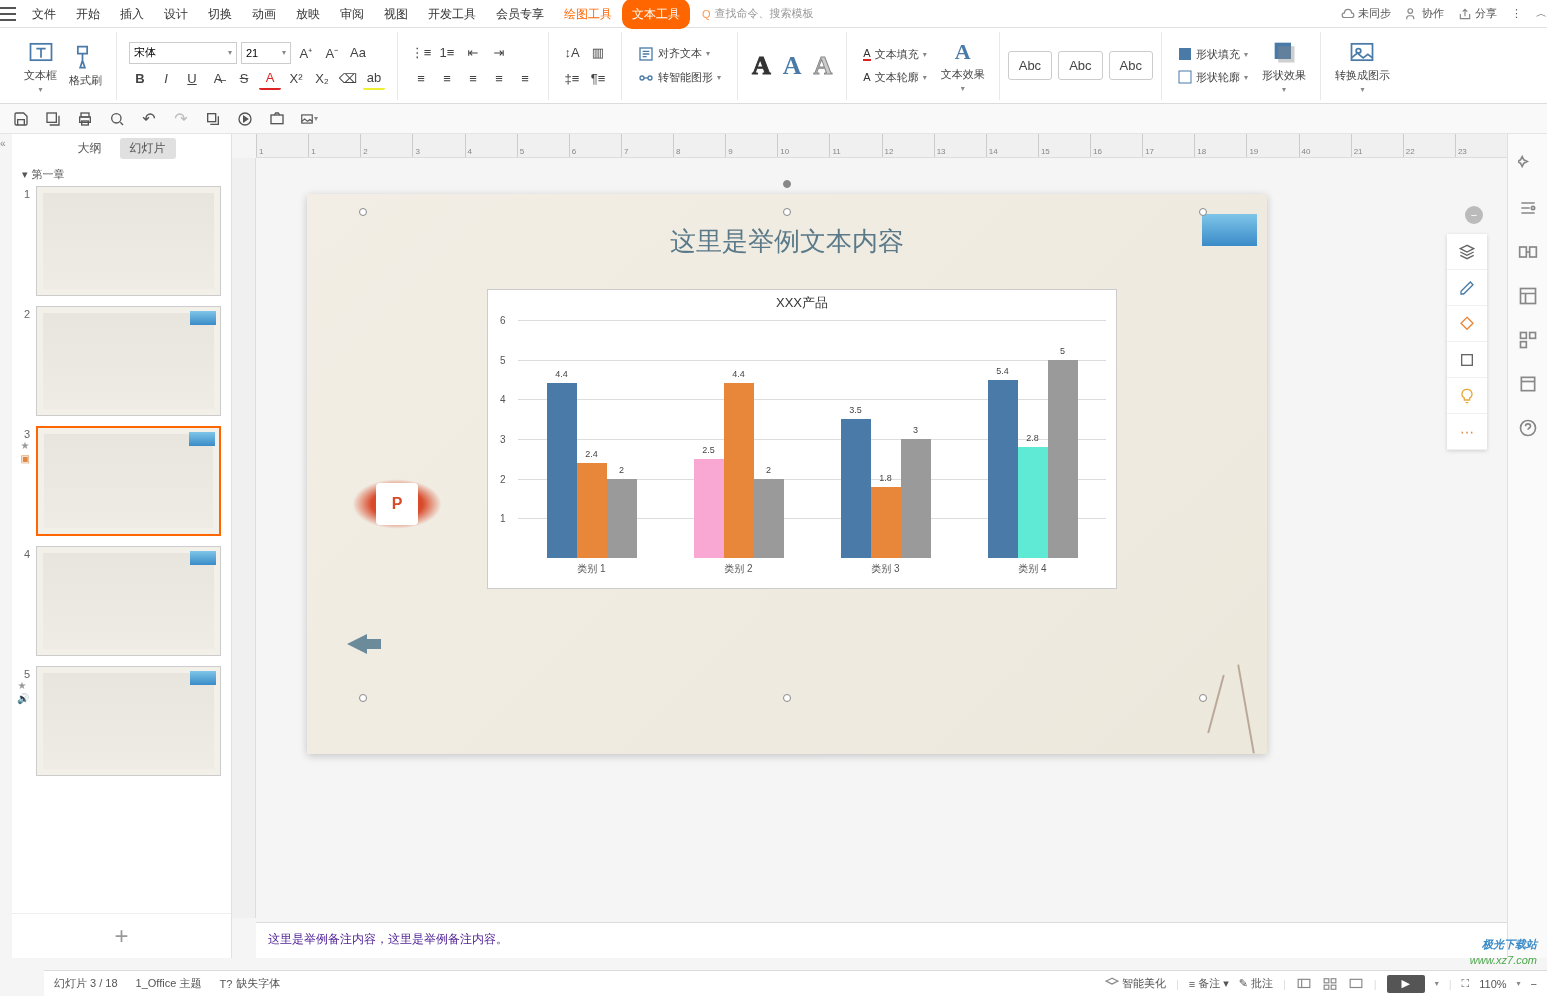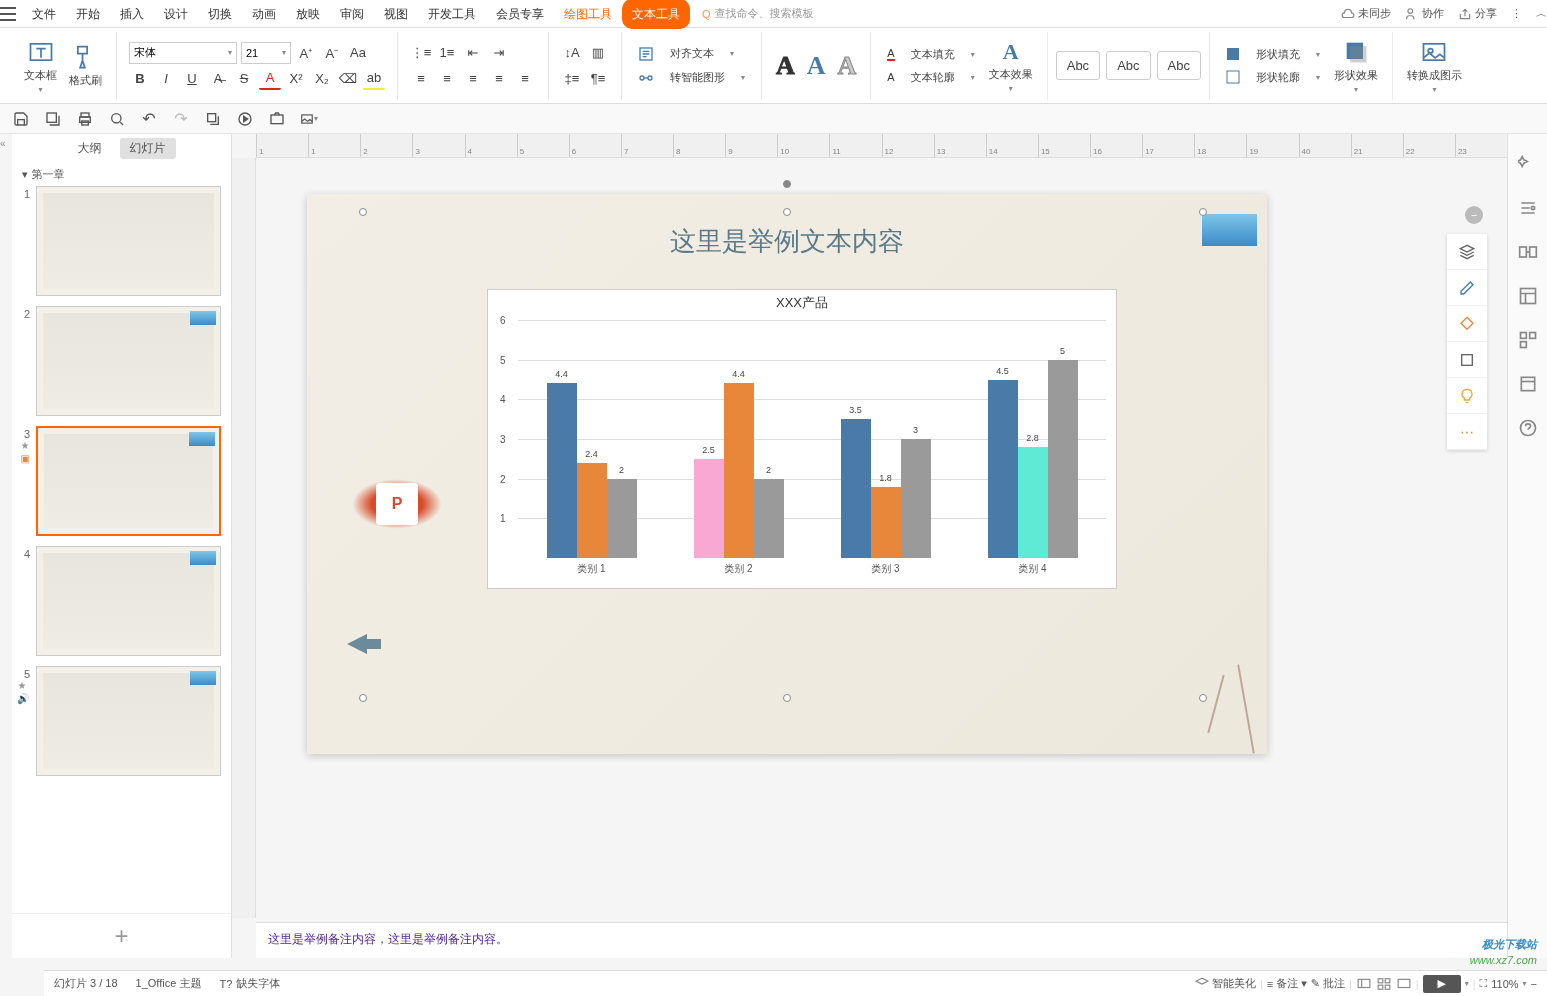--- a/index.html
+++ b/index.html
@@ -23,21 +23,21 @@
 .ribbon-big { display: flex; flex-direction: column; align-items: center; justify-content: center; gap: 2px; padding: 0 6px; cursor: pointer; font-size: 11px; color: #444; }
 .ribbon-big svg, .ribbon-big .ico { width: 28px; height: 28px; }
 .ribbon-col { display: flex; flex-direction: column; gap: 4px; padding: 0 4px; }
 .ribbon-row { display: flex; align-items: center; gap: 4px; }
 .small-btn { width: 22px; height: 22px; display: flex; align-items: center; justify-content: center; cursor: pointer; font-size: 13px; color: #444; border-radius: 2px; }
 .font-select { width: 108px; height: 22px; border: 1px solid #ccc; font-size: 11px; padding: 0 4px; display: flex; align-items: center; justify-content: space-between; }
 .size-select { width: 50px; height: 22px; border: 1px solid #ccc; font-size: 11px; padding: 0 4px; display: flex; align-items: center; justify-content: space-between; }
 .abc-box { border: 1px solid #ccc; padding: 6px 10px; font-size: 13px; color: #444; cursor: pointer; border-radius: 3px; }
 .abc-row { display: flex; gap: 6px; }
 .wa-big { font-size: 26px; font-family: serif; font-weight: bold; padding: 0 6px; cursor: pointer; }
-.ribbon-item { display: flex; align-items: center; gap: 16px; font-size: 11px; color: #444; cursor: pointer; padding: 2px 4px; }
+.ribbon-item { display: flex; align-items: center; gap: 4px; font-size: 11px; color: #444; cursor: pointer; padding: 2px 4px; }
 .caret { font-size: 8px; color: #888; }
 
 
 .quickbar { height: 30px; background: #f9f9f9; display: flex; align-items: center; padding: 0 12px; gap: 14px; border-bottom: 1px solid #e5e5e5; }
 .quickbar .qb { width: 18px; height: 18px; cursor: pointer; color: #555; display: flex; align-items: center; justify-content: center; }
 
 
 .main { display: flex; height: 824px; }
 .collapse-btn { width: 12px; font-size: 10px; color: #888; cursor: pointer; padding-top: 4px; }
 .sidebar { width: 220px; background: #fff; border-right: 1px solid #e0e0e0; display: flex; flex-direction: column; position: relative; }
@@ -95,21 +95,21 @@
 
 .rsidebar { width: 40px; background: #fafafa; border-left: 1px solid #e0e0e0; display: flex; flex-direction: column; align-items: center; padding-top: 20px; gap: 24px; }
 .rsidebar .rb { width: 20px; height: 20px; cursor: pointer; color: #888; }
 
 
 .notes-area { position: absolute; left: 24px; right: 0; bottom: 0; height: 36px; background: #fff; border-top: 1px solid #ddd; padding: 8px 12px; font-size: 12px; color: #4c1d95; }
 
 
 .statusbar { height: 26px; background: #fff; border-top: 1px solid #dcdcdc; display: flex; align-items: center; padding: 0 10px; font-size: 11px; color: #555; position: absolute; bottom: 0; left: 0; right: 0; margin-left: 44px; }
 .statusbar .sl { margin-right: 18px; display:flex; align-items:center; gap:4px; }
-.statusbar .sr { margin-left: auto; display: flex; align-items: center; gap: 4px; }
+.statusbar .sr { margin-left: auto; display: flex; align-items: center; gap: 10px; }
 .sr .sb { cursor: pointer; display:flex; align-items:center; gap:3px; }
 .play-btn { width:38px; height:18px; background:#555; color:#fff; display:flex; align-items:center; justify-content:center; border-radius:2px; }
 
 
 .tree-deco { position:absolute; right:0; bottom:0; width:180px; height:150px; opacity:0.5; }
 .tree-deco::before { content:''; position:absolute; right:20px; bottom:0; width:2px; height:90px; background:#8a6a5a; transform:rotate(-10deg); }
 .tree-deco::after { content:''; position:absolute; right:50px; bottom:20px; width:2px; height:60px; background:#8a6a5a; transform:rotate(15deg); }
 
 .watermark { position:absolute; right:10px; bottom:30px; font-size:11px; color:#4aa84a; font-style:italic; }
 </style>
@@ -590,21 +590,21 @@
                 <div class="bar b2" style="height: 30%; background: rgb(232, 134, 58);">
                   <div class="bar-label">1.8</div>
                 </div>
                 <div class="bar b3" style="height: 50%; background: rgb(154, 154, 154);">
                   <div class="bar-label">3</div>
                 </div>
                 <div class="chart-xlabel">类别 3</div>
               </div>
               <div class="chart-group">
                 <div class="bar b1" style="height: 75%; background: rgb(74, 123, 168);">
-                  <div class="bar-label">4.5</div>
+                  <div class="bar-label">5.4</div>
                 </div>
                 <div class="bar b2" style="height: 46.6667%; background: #5eead4;">
                   <div class="bar-label">2.8</div>
                 </div>
                 <div class="bar b3" style="height: 83.3333%; background: rgb(154, 154, 154);">
                   <div class="bar-label">5</div>
                 </div>
                 <div class="chart-xlabel">类别 4</div>
               </div>
             </div>

